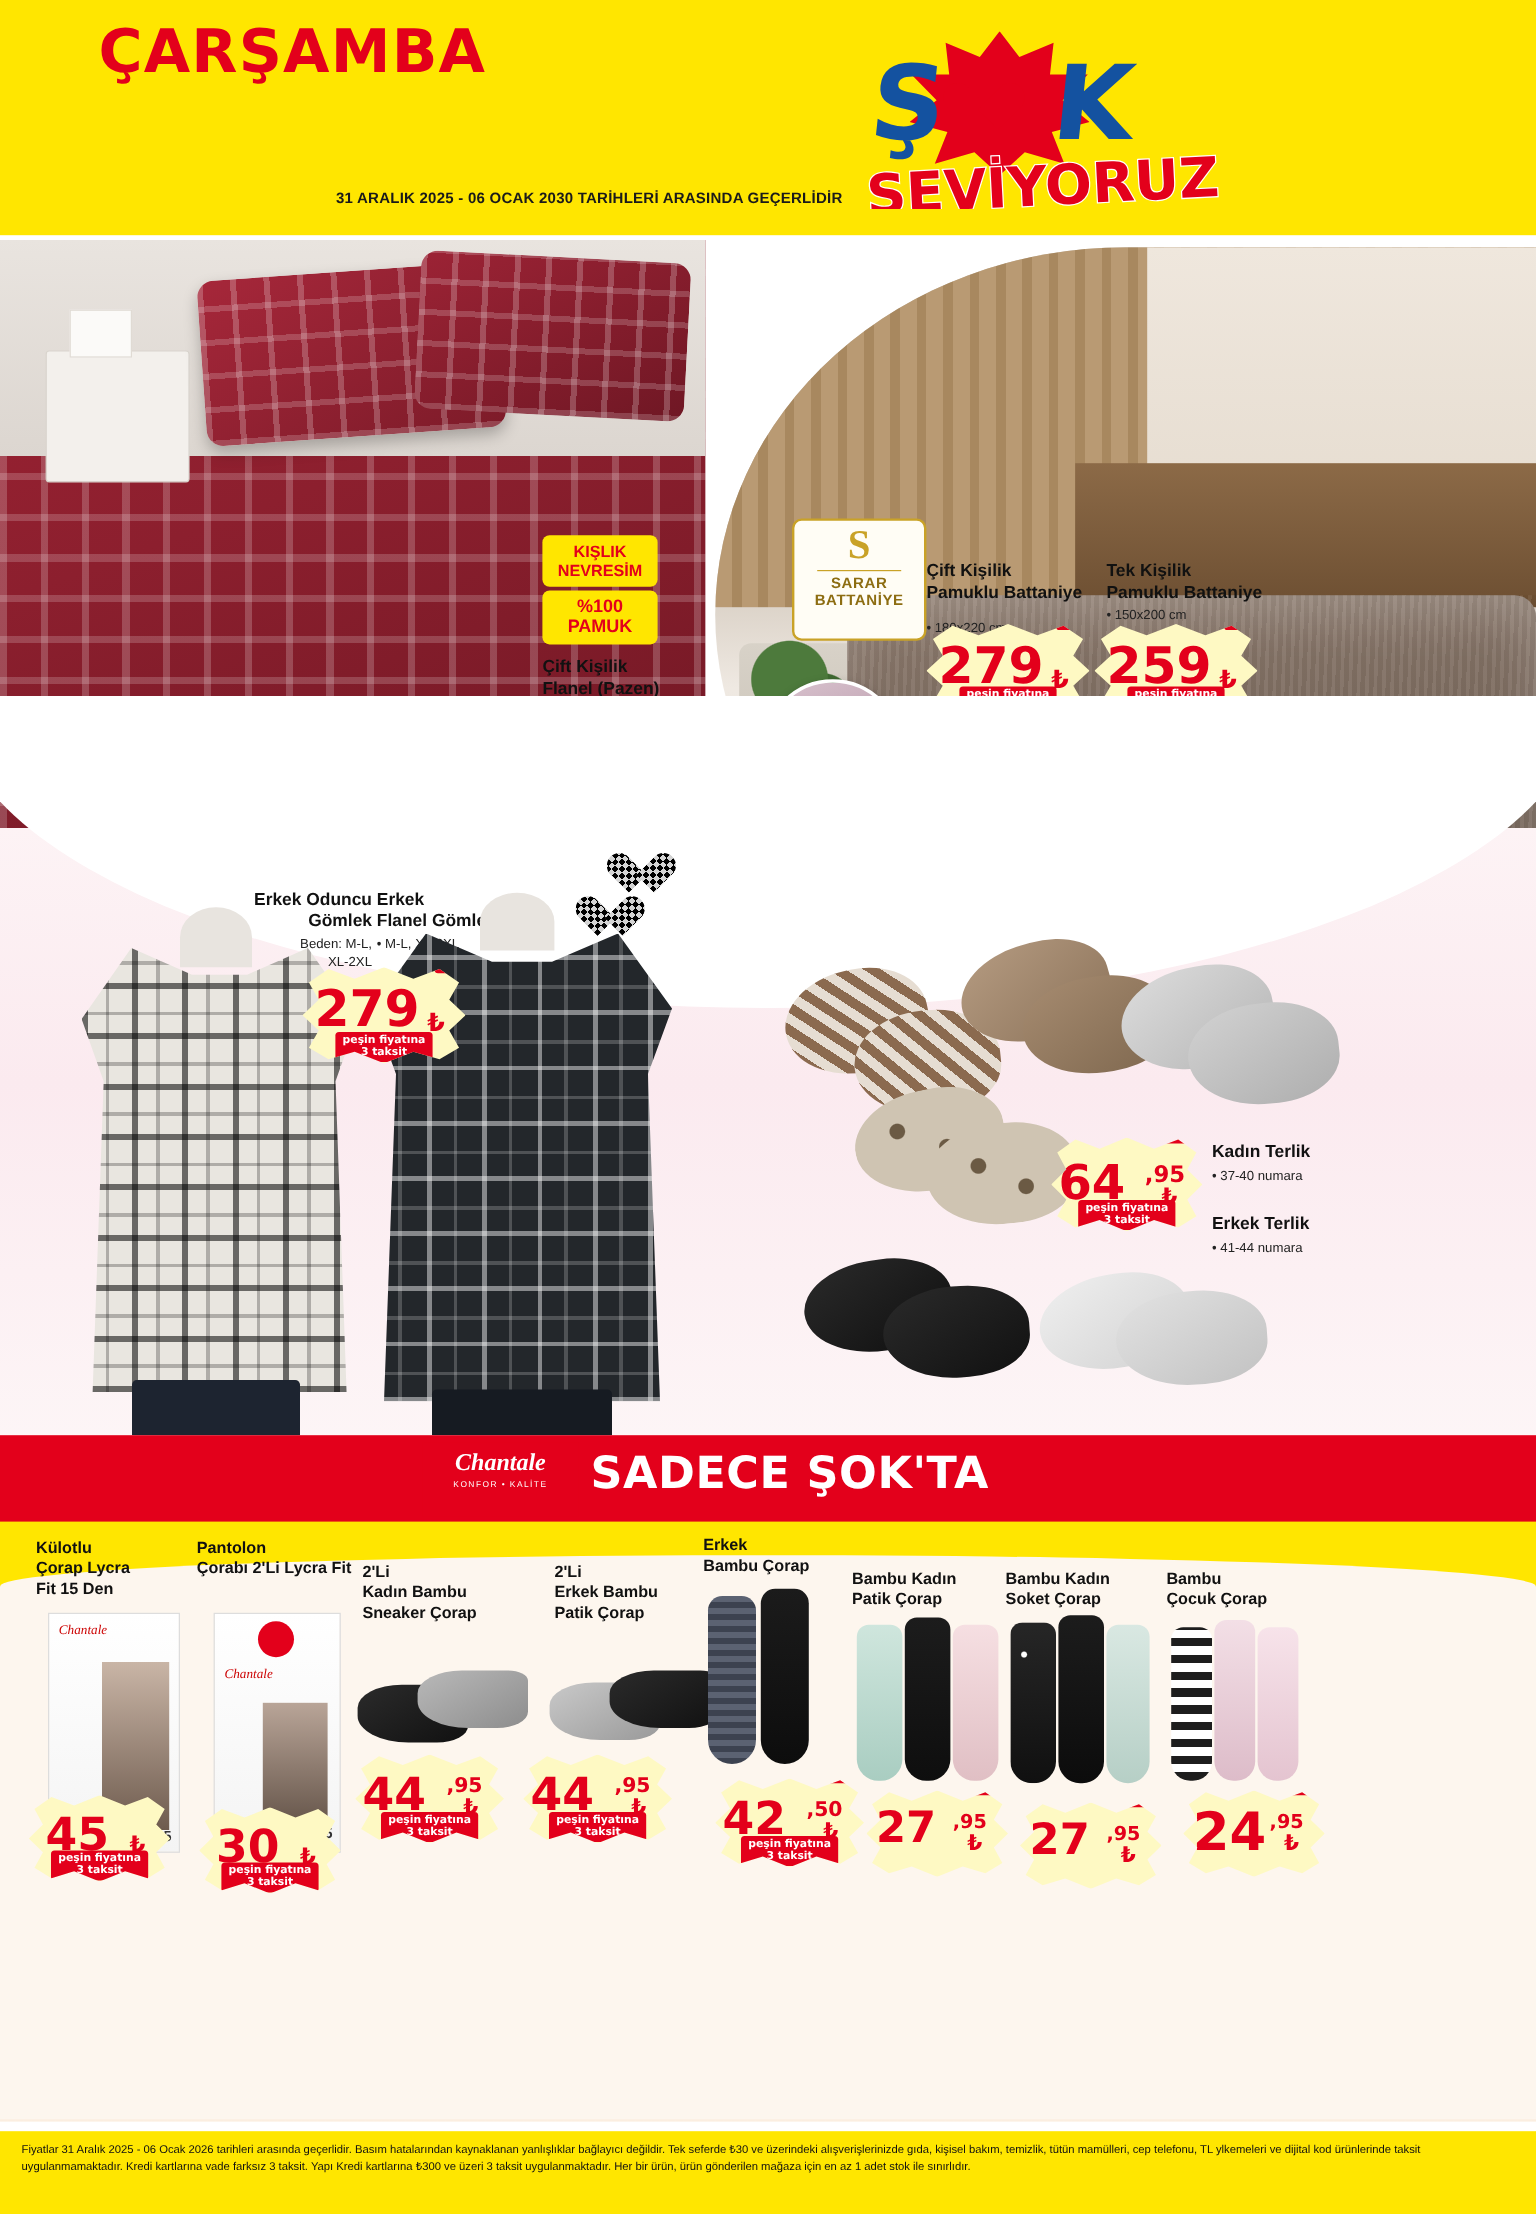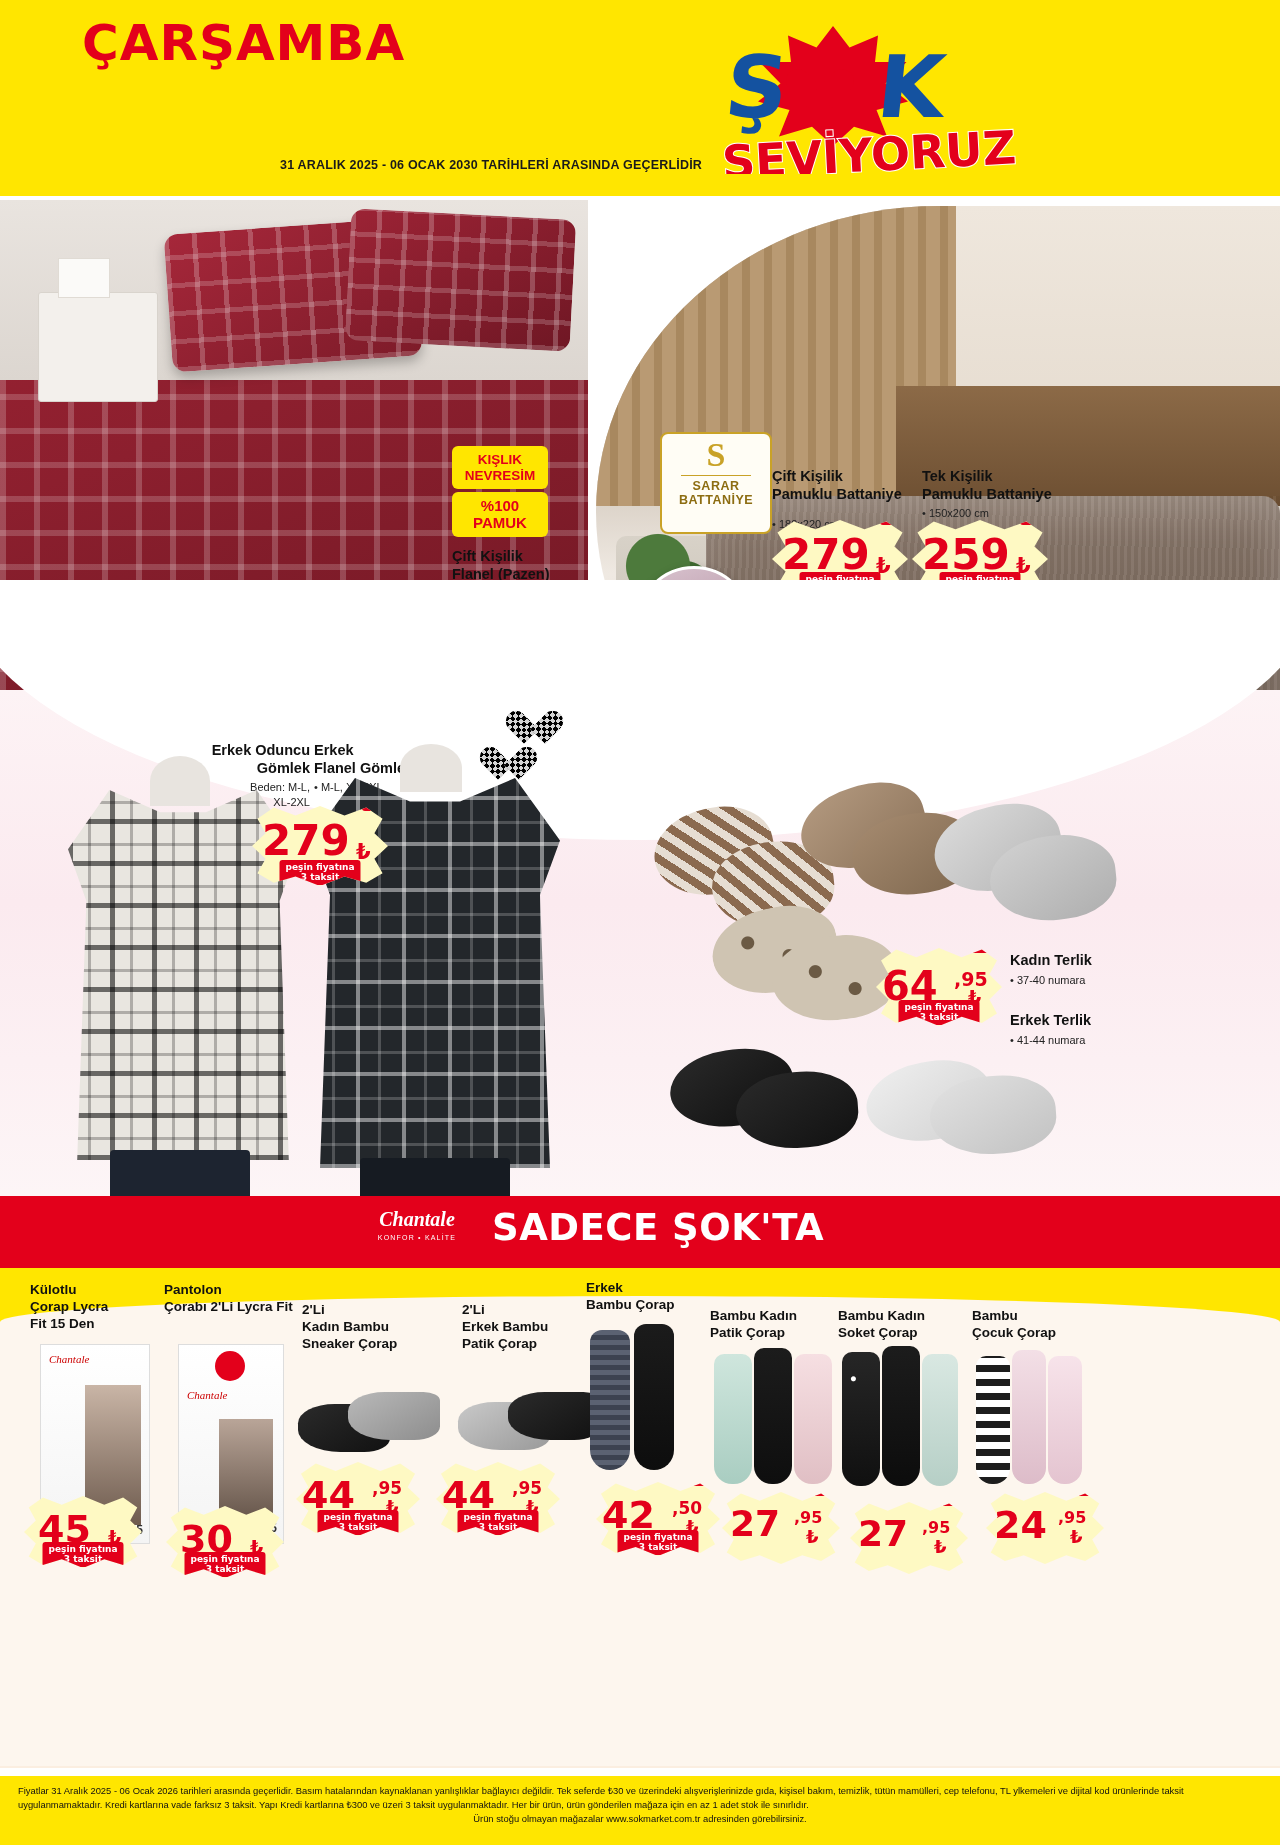--- a/index.html
+++ b/index.html
@@ -615,26 +615,25 @@
     </div>
 
     <div class="prod-title" style="left:972px;top:112px;width:130px;">
       <div>Bambu</div>
       <div>Çocuk Çorap</div>
     </div>
     <div class="sock" style="left:976px;top:160px;width:34px;height:128px;background:repeating-linear-gradient(0deg,#1d1d1d 0 7px,#ffffff 7px 14px);border-radius:10px 10px 16px 16px;"></div>
     <div class="sock" style="left:1012px;top:154px;width:34px;height:134px;background:linear-gradient(180deg,#f3dfe6,#ddbcc9);border-radius:10px 10px 16px 16px;"></div>
     <div class="sock" style="left:1048px;top:160px;width:34px;height:128px;background:linear-gradient(180deg,#f7e3ea,#e4c4d0);border-radius:10px 10px 16px 16px;"></div>
     <div class="burst" style="left:986px;top:296px;width:118px;height:72px;">
-      <span class="val" style="position:absolute;left:8px;top:14px;font-size:38px;">24</span>
+      <span class="val" style="position:absolute;left:8px;top:14px;font-size:44px;">24</span>
       <span class="dec" style="position:absolute;left:72px;top:16px;font-size:16px;">,95</span>
       <span class="cur" style="position:absolute;left:84px;top:34px;font-size:18px;">₺</span>
       <span class="adet" style="right:4px;top:-8px;font-size:9px;">adet</span>
     </div>
   </div>
 
   <div class="footer">
     <div>Fiyatlar 31 Aralık 2025 - 06 Ocak 2026 tarihleri arasında geçerlidir. Basım hatalarından kaynaklanan yanlışlıklar bağlayıcı değildir. Tek seferde ₺30 ve üzerindeki alışverişlerinizde gıda, kişisel bakım, temizlik, tütün mamülleri, cep telefonu, TL ylkemeleri ve dijital kod ürünlerinde taksit</div>
     <div>uygulanmamaktadır. Kredi kartlarına vade farksız 3 taksit. Yapı Kredi kartlarına ₺300 ve üzeri 3 taksit uygulanmaktadır.  Her bir ürün, ürün gönderilen mağaza için en az 1 adet stok ile sınırlıdır.</div>
-    <div class="last">Ürün stoğu olmayan mağazalar www.sokmarket.com.tr adresinden görebilirsiniz.</div>
   </div>
 
 </div>
 
 </body></html>

